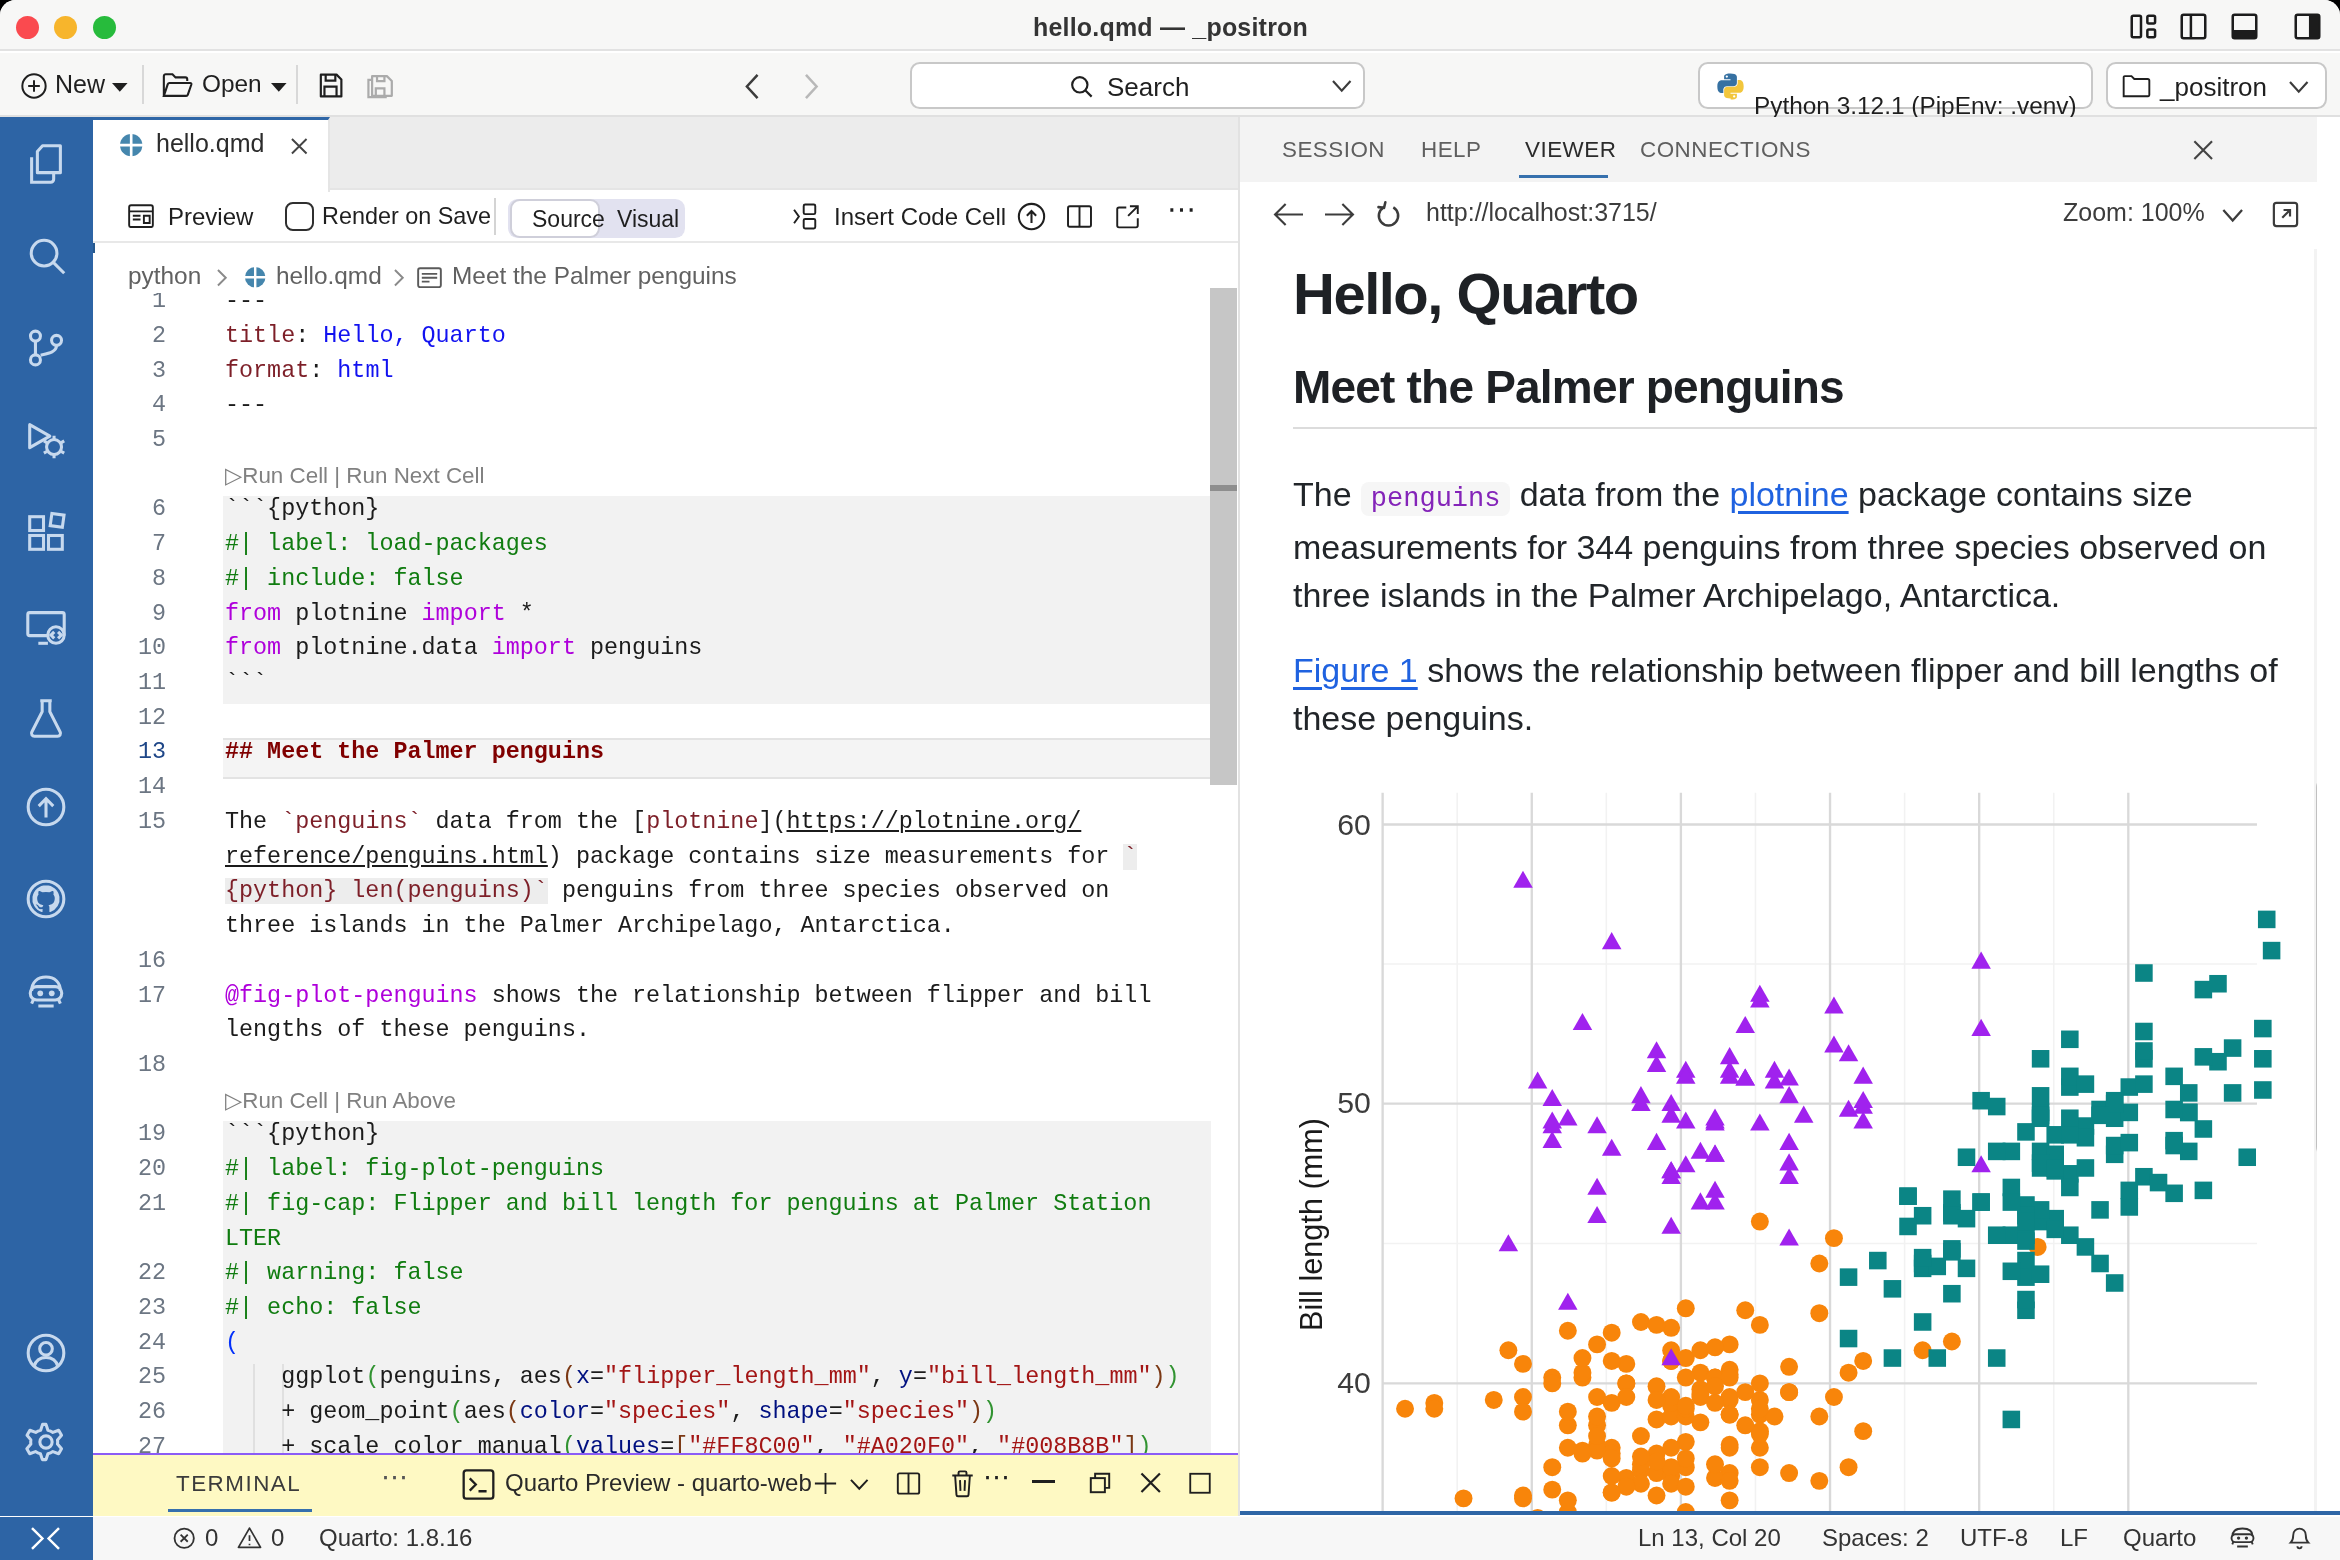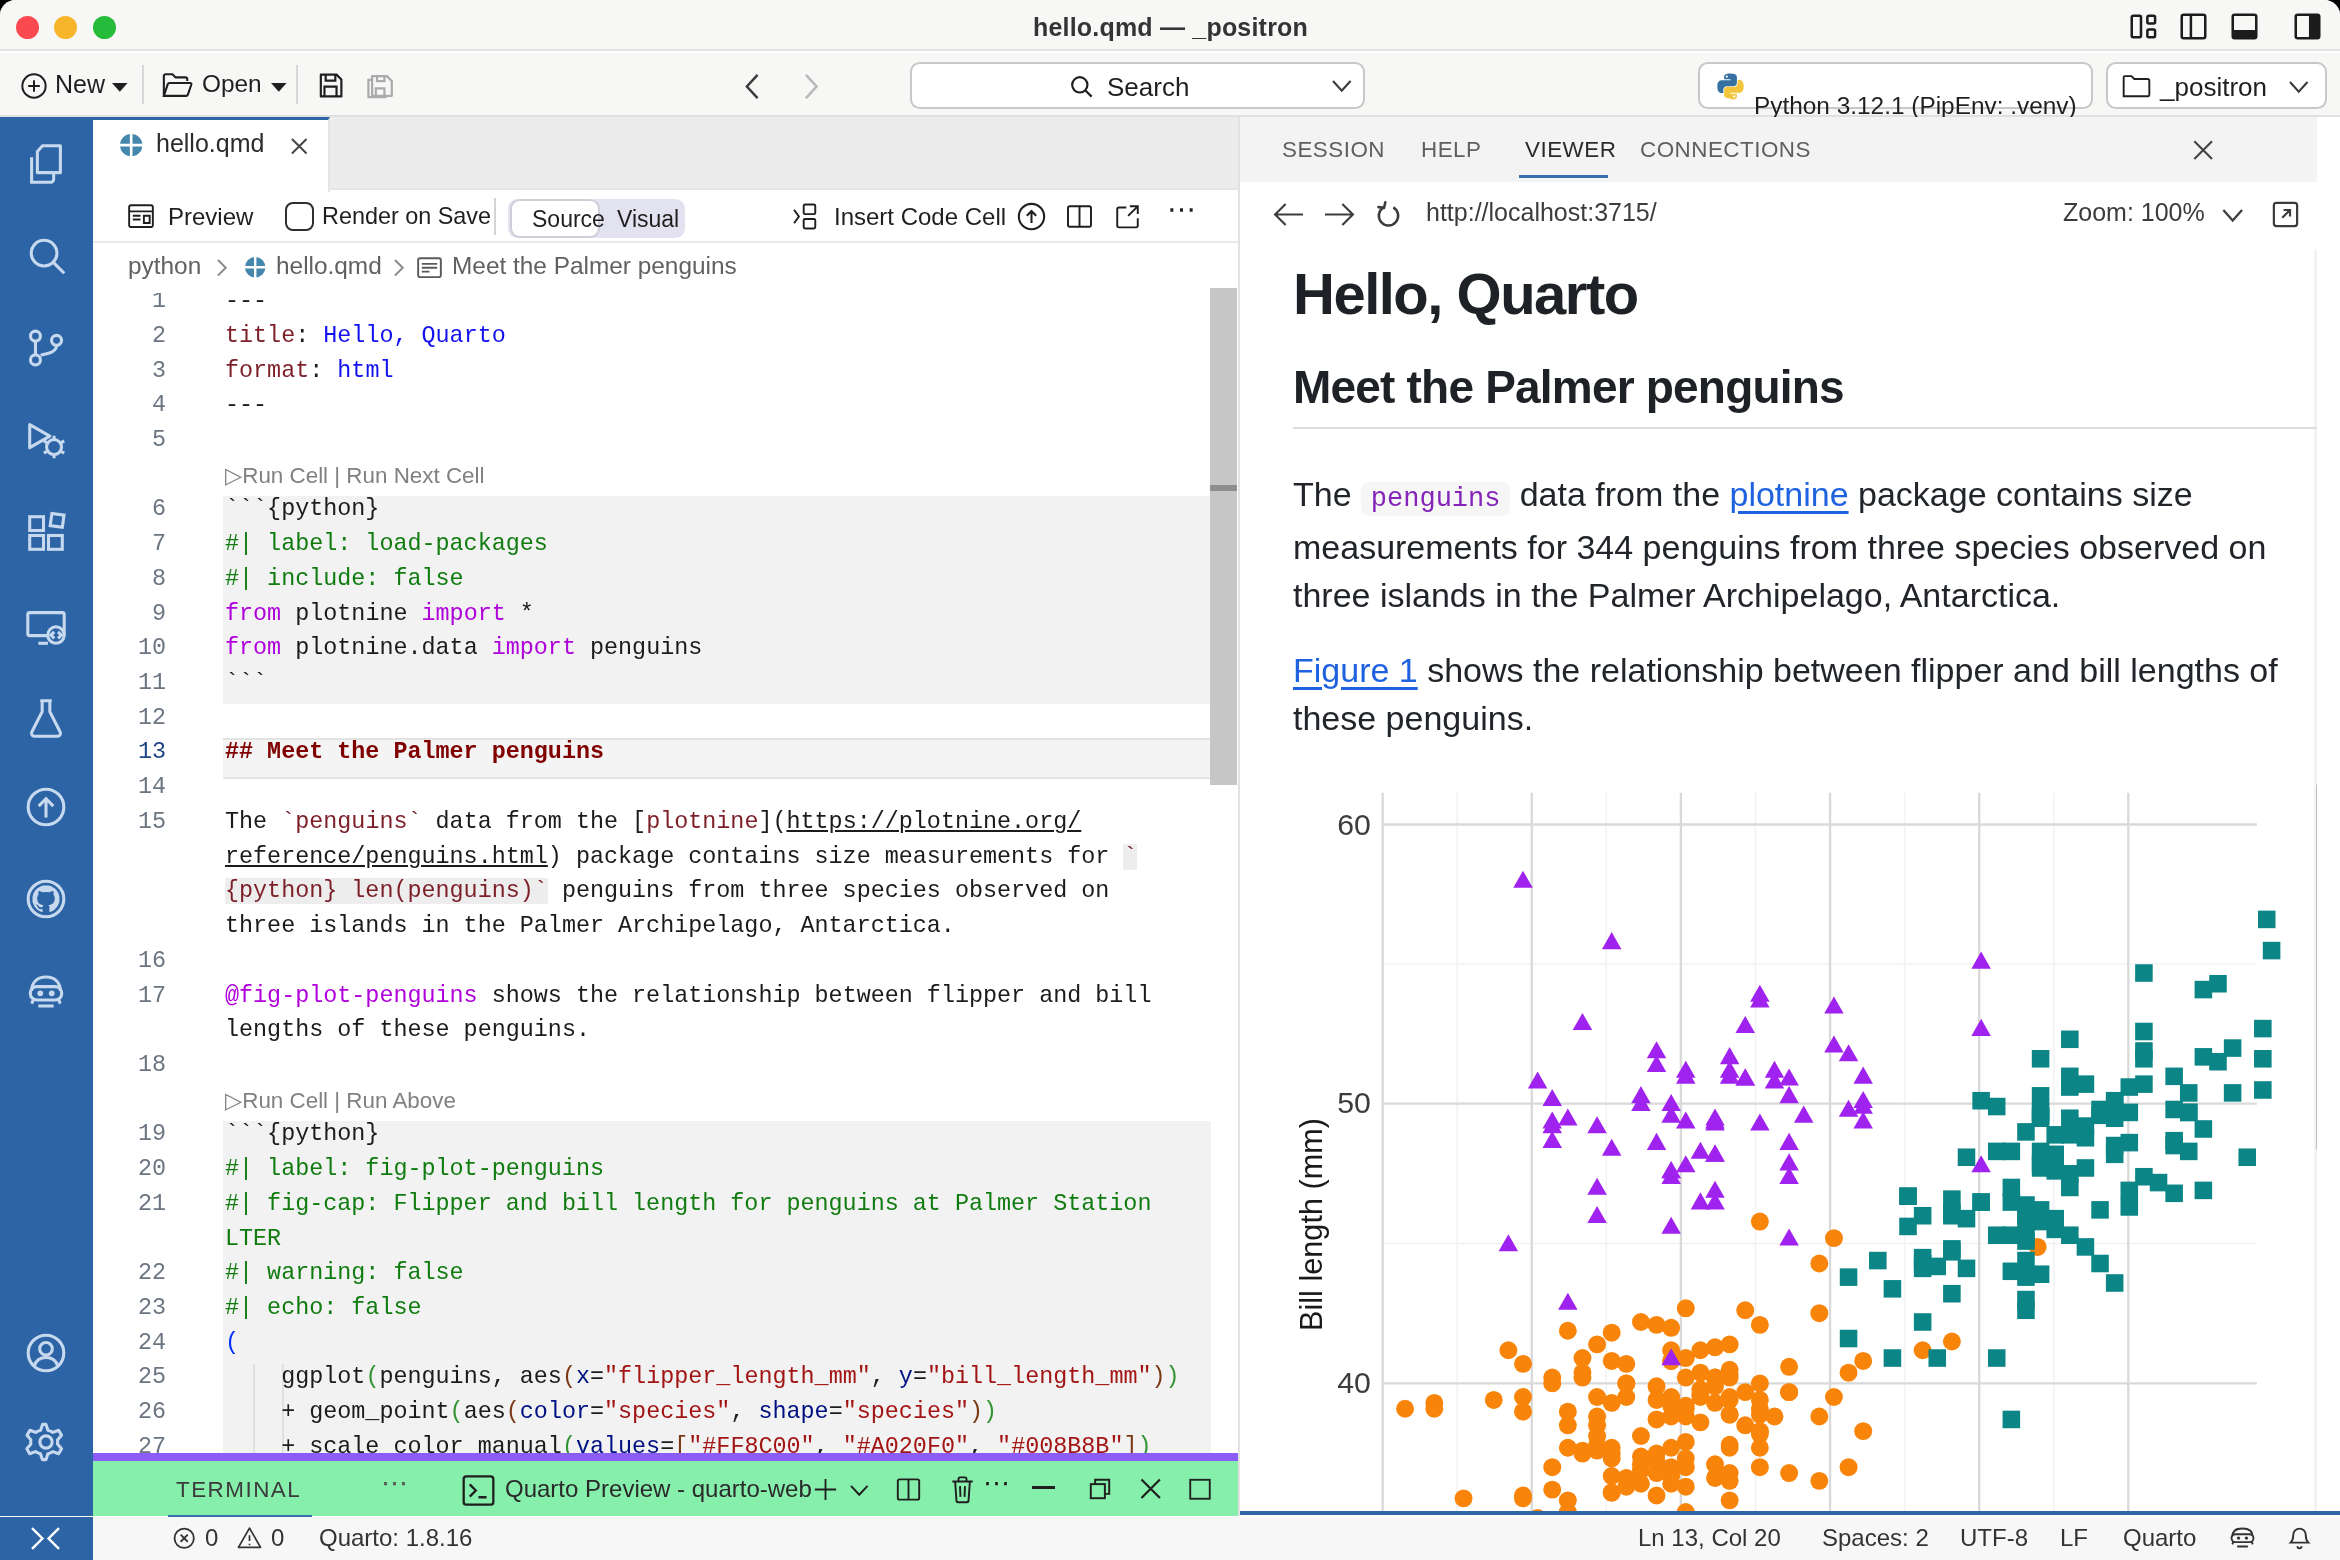--- a/index.html
+++ b/index.html
@@ -18,23 +18,23 @@
 #actbar{left:0;top:117px;width:95px;height:1399px;background:#2d64a5;border-right:2px solid #27598e;box-sizing:border-box}
 .aicon{left:23.4px;width:46px;height:46px}
 
 #statusbar{left:0;top:1517px;width:2341px;height:44px;background:#f7f7f7;font-size:24px;color:#333}
 #remote{left:0;top:0;width:93px;height:44px;background:#2d64a5}
 .st{top:7.8px}
 
 #tabstrip{left:93px;top:117px;width:1145px;height:73px;background:#ececec;border-bottom:2px solid #e5e5e5}
 #tab{left:0;top:0;width:237px;height:75px;background:#fff;border-top:3.9px solid #2f66a6;border-right:2px solid #e5e5e5;z-index:2}
 #edtoolbar{left:93px;top:190px;width:1145px;height:53px;background:#fff;border-bottom:2px solid #e8e8e8}
-#breadcrumb{left:93px;top:243px;width:981px;height:50px;background:#fff;font-size:24.4px;color:#616161}
+#breadcrumb{left:93px;top:253px;width:981px;height:50px;background:#fff;font-size:24.4px;color:#616161}
 #editor{left:93px;top:293px;width:1145px;height:1161px;background:#fff;overflow:hidden}
-#panel{left:93px;top:1453px;width:1145px;height:63px;background:#86efac;border-top:8px solid #8b5cf6}
+#panel{left:93px;top:1453px;width:1145px;height:63px;background:#fef9c3;border-top:2px solid #8b5cf6}
 .ln{position:absolute;width:73px;text-align:right;color:#6c7683;font-family:"Liberation Mono",monospace;font-size:23.4px}
 .cd{position:absolute;left:132px;white-space:pre;font-family:"Liberation Mono",monospace;font-size:23.4px;color:#1b1b1b}
 .lens{position:absolute;left:132px;font-size:22.4px;color:#818181}
 .cellbg{position:absolute;left:130px;right:27px;background:#f2f2f2}
 .y1{color:#7d1f28}.y2{color:#1212f0}.cm{color:#107c10}.kw{color:#af00db}.str{color:#a31515}.pm{color:#001080}.b1{color:#0431fa}.b2{color:#319331}.b3{color:#7b3814}.mh{color:#800000;font-weight:bold}.at{color:#af00db}.ul{text-decoration:underline}.icbg{background:#ededed}
 
 #rpanel{left:1238px;top:117px;width:1079px;height:1399px;background:#fff;border-left:2px solid #e2e2e2}
 #rtabs{left:0;top:0;width:100%;height:65px;background:#f3f3f3}
 .rtab{top:19.5px;font-size:22.4px;color:#5f5f5f;letter-spacing:0.5px}
 #rnav{left:0;top:65px;width:100%;height:66px;background:#fff;font-size:25px;color:#3c3c3c}

